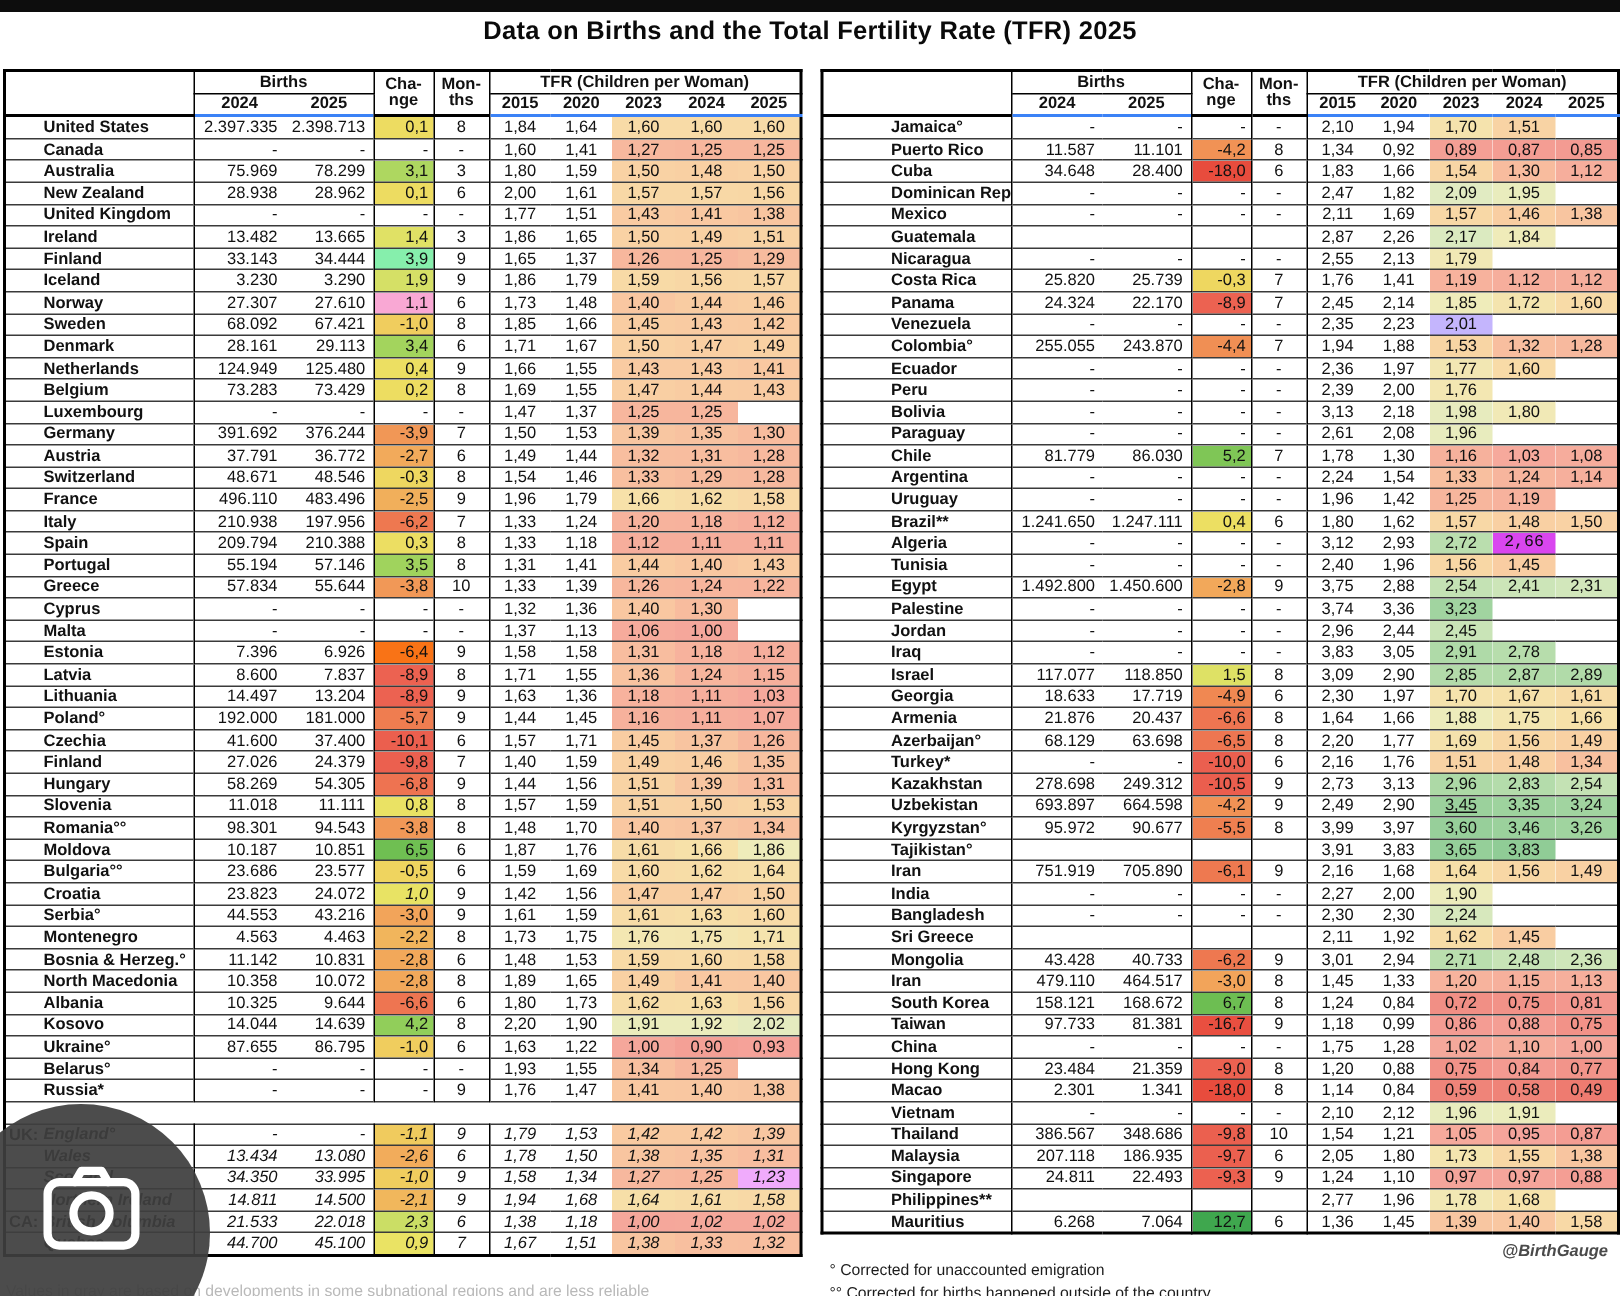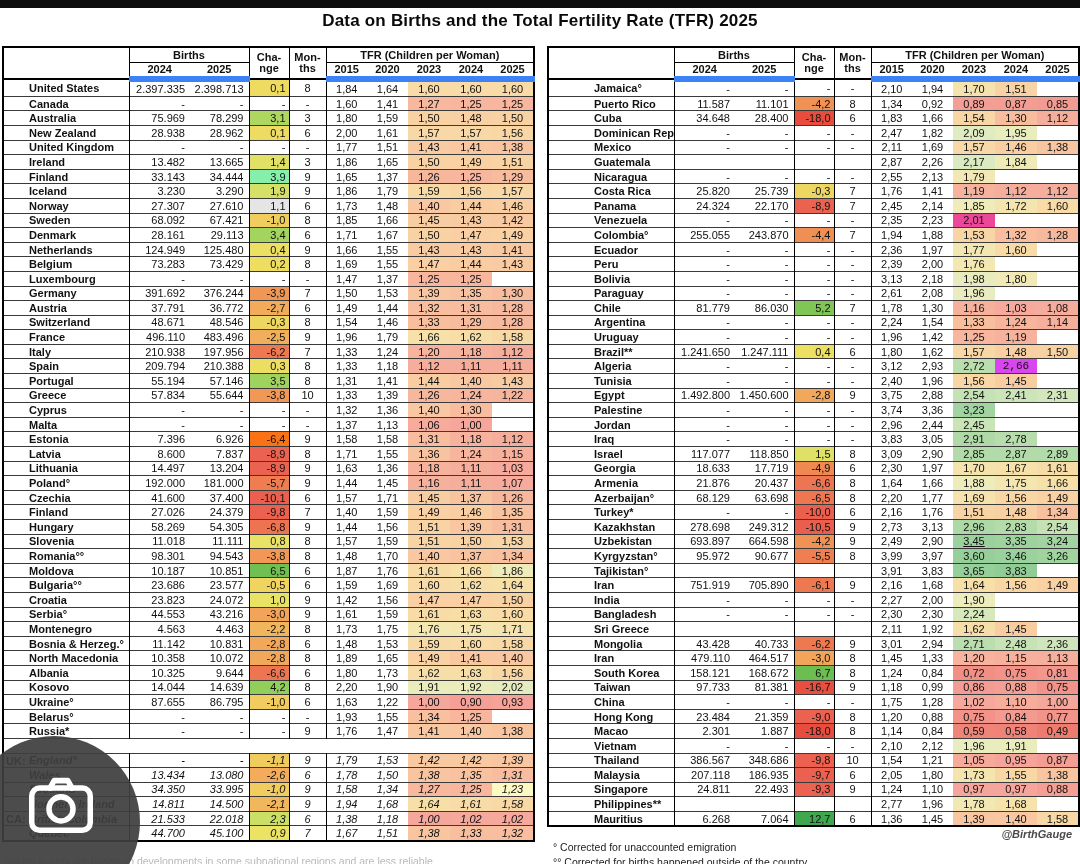--- a/index.html
+++ b/index.html
@@ -10,21 +10,21 @@
          font-size:17px;font-weight:bold;letter-spacing:.2px;color:#0a0a0a}
   table.tbl{position:absolute;top:46px;border-collapse:collapse;table-layout:fixed;
             background:#fff;border:2px solid #000}
   table.tbl.left{left:2px;width:531px}
   table.tbl.right{left:547px;width:531px}
   .tbl th,.tbl td{border-top:1px solid #3a3a3a;padding:0 2px;font-size:11px;height:13.6px;
        line-height:12px;white-space:nowrap;overflow:hidden;color:#111}
   .tbl thead th{font-weight:bold;text-align:center;font-size:11px}
   .tbl th.hsec{border-bottom:1px solid #000}
   .tbl .vr{border-right:1px solid #000}
-  .tbl thead tr.yrs th{border-bottom:6px solid #3b82f6}
+  .tbl thead tr.yrs th{border-bottom:2px solid #3b82f6}
   .tbl thead th.two{border-bottom:2px solid #000;line-height:11px}
   td.name{text-align:left;font-weight:bold;padding-left:25px;position:relative}
   table.right td.name{padding-left:45px}
   td.births{text-align:right;padding-right:5px}
   td.chg{text-align:right;padding-right:3px}
   td.mon{text-align:center}
   td.tfr{text-align:center}
   tr.italic td{font-style:italic}
   span.grp{position:absolute;left:2px;top:1px;font-weight:bold;font-style:normal}
   td.gap{border-top:1px solid #3a3a3a;background:#fff}
@@ -168,21 +168,21 @@
         <td class="tfr">1,86</td>
         <td class="tfr">1,79</td>
         <td class="tfr" style="background: rgb(248, 218, 166);">1,59</td>
         <td class="tfr" style="background: rgb(248, 215, 165);">1,56</td>
         <td class="tfr" style="background: rgb(248, 216, 166);">1,57</td>
       </tr>
       <tr>
         <td class="name vr">Norway</td>
         <td class="births">27.307</td>
         <td class="births vr">27.610</td>
-        <td class="chg vr" style="background: #e5e5e5; padding-left: 12px;">1,1</td>
+        <td class="chg vr" style="background: #f9a8d4; padding-left: 12px;">1,1</td>
         <td class="mon vr">6</td>
         <td class="tfr">1,73</td>
         <td class="tfr">1,48</td>
         <td class="tfr" style="background: rgb(249, 199, 161);">1,40</td>
         <td class="tfr" style="background: rgb(249, 204, 162);">1,44</td>
         <td class="tfr" style="background: rgb(249, 206, 162);">1,46</td>
       </tr>
       <tr>
         <td class="name vr">Sweden</td>
         <td class="births">68.092</td>
@@ -492,21 +492,21 @@
         <td class="tfr">1,59</td>
         <td class="tfr">1,69</td>
         <td class="tfr" style="background: rgb(248, 219, 167);">1,60</td>
         <td class="tfr" style="background: rgb(247, 221, 167);">1,62</td>
         <td class="tfr" style="background: rgb(247, 223, 168);">1,64</td>
       </tr>
       <tr>
         <td class="name vr">Croatia</td>
         <td class="births">23.823</td>
         <td class="births vr">24.072</td>
-        <td class="chg vr" style="background: rgb(232, 227, 100);">1,0</td>
+        <td class="chg vr" style="background: rgb(232, 227, 100); font-style: italic;">1,0</td>
         <td class="mon vr">9</td>
         <td class="tfr">1,42</td>
         <td class="tfr">1,56</td>
         <td class="tfr" style="background: rgb(249, 207, 163);">1,47</td>
         <td class="tfr" style="background: rgb(249, 207, 163);">1,47</td>
         <td class="tfr" style="background: rgb(249, 210, 164);">1,50</td>
       </tr>
       <tr>
         <td class="name vr">Serbia°</td>
         <td class="births">44.553</td>
@@ -645,21 +645,21 @@
       <tr class="italic">
         <td class="name vr">Scotland</td>
         <td class="births">34.350</td>
         <td class="births vr">33.995</td>
         <td class="chg vr" style="background: rgb(240, 205, 94);">-1,0</td>
         <td class="mon vr">9</td>
         <td class="tfr">1,58</td>
         <td class="tfr">1,34</td>
         <td class="tfr" style="background: rgb(247, 184, 158);">1,27</td>
         <td class="tfr" style="background: rgb(247, 182, 157);">1,25</td>
-        <td class="tfr" style="background: #fef9c3;">1,23</td>
+        <td class="tfr" style="background: #f0abfc;">1,23</td>
       </tr>
       <tr class="italic">
         <td class="name vr">Northern Ireland</td>
         <td class="births">14.811</td>
         <td class="births vr">14.500</td>
         <td class="chg vr" style="background: rgb(241, 183, 92);">-2,1</td>
         <td class="mon vr">9</td>
         <td class="tfr">1,94</td>
         <td class="tfr">1,68</td>
         <td class="tfr" style="background: rgb(247, 223, 168);">1,64</td>
@@ -834,21 +834,21 @@
         <td class="tfr" style="background: rgb(248, 219, 167);">1,60</td>
       </tr>
       <tr>
         <td class="name vr">Venezuela</td>
         <td class="births">-</td>
         <td class="births vr">-</td>
         <td class="chg vr">-</td>
         <td class="mon vr">-</td>
         <td class="tfr">2,35</td>
         <td class="tfr">2,23</td>
-        <td class="tfr" style="background: #ec4899;">2,01</td>
+        <td class="tfr" style="background: #c4b5fd;">2,01</td>
         <td class="tfr"></td>
         <td class="tfr"></td>
       </tr>
       <tr>
         <td class="name vr">Colombia°</td>
         <td class="births">255.055</td>
         <td class="births vr">243.870</td>
         <td class="chg vr" style="background: rgb(240, 143, 84);">-4,4</td>
         <td class="mon vr">7</td>
         <td class="tfr">1,94</td>
@@ -1249,21 +1249,21 @@
         <td class="mon vr">8</td>
         <td class="tfr">1,20</td>
         <td class="tfr">0,88</td>
         <td class="tfr" style="background: rgb(242, 146, 136);">0,75</td>
         <td class="tfr" style="background: rgb(243, 154, 145);">0,84</td>
         <td class="tfr" style="background: rgb(242, 148, 138);">0,77</td>
       </tr>
       <tr>
         <td class="name vr">Macao</td>
         <td class="births">2.301</td>
-        <td class="births vr">1.887</td>
+        <td class="births vr">1.341</td>
         <td class="chg vr" style="background: rgb(232, 76, 61);">-18,0</td>
         <td class="mon vr">8</td>
         <td class="tfr">1,14</td>
         <td class="tfr">0,84</td>
         <td class="tfr" style="background: rgb(239, 132, 121);">0,59</td>
         <td class="tfr" style="background: rgb(239, 131, 120);">0,58</td>
         <td class="tfr" style="background: rgb(238, 123, 112);">0,49</td>
       </tr>
       <tr>
         <td class="name vr">Vietnam</td>

